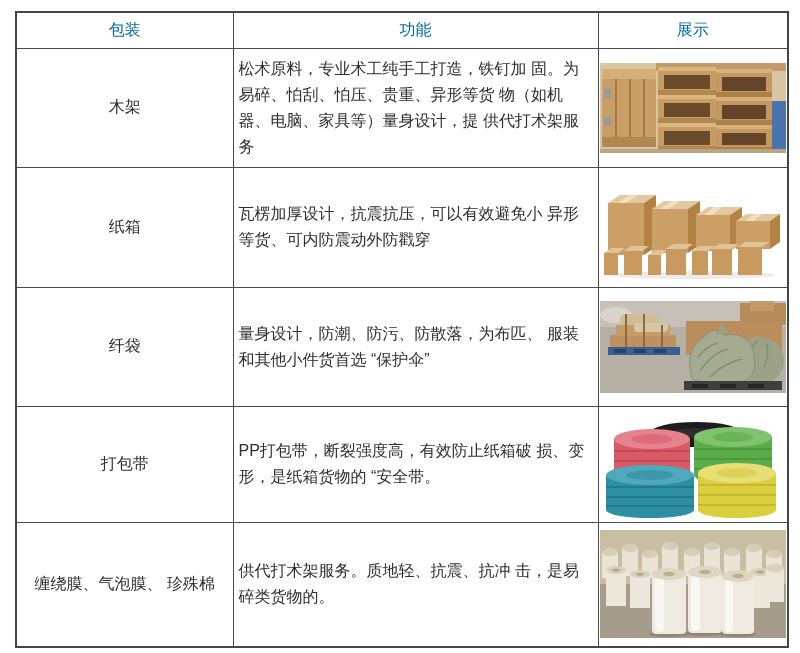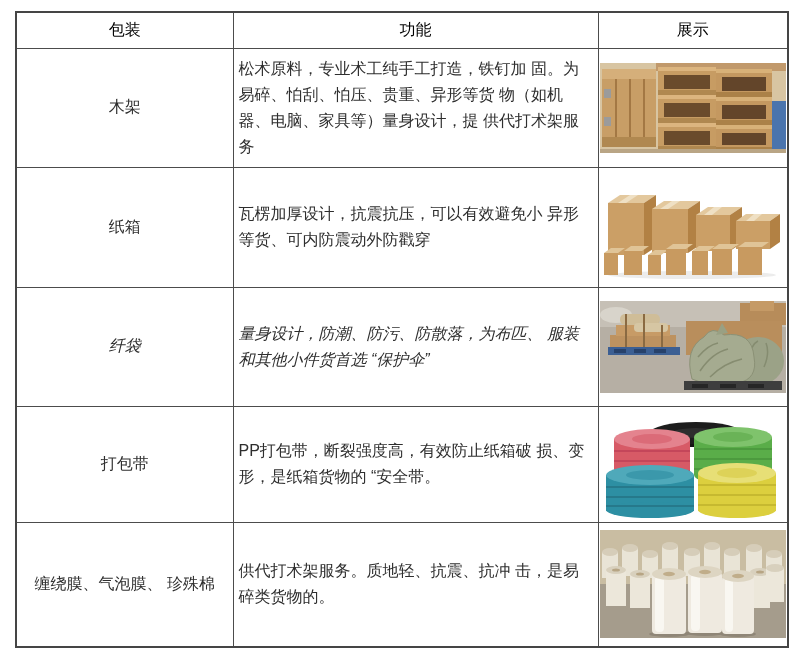--- a/index.html
+++ b/index.html
@@ -17,25 +17,25 @@
     border: 2px solid #454545;
   }
   table.pkg-table th, table.pkg-table td {
     border: 1px solid #4c4c4c;
     vertical-align: middle;
     overflow: hidden;
   }
   tr.hdr { height: 36px; }
   tr.r1 { height: 119px; }
   tr.r2 { height: 120px; }
-  tr.r3 { height: 119px; font-style: italic; }
+  tr.r3 { height: 119px; }
   tr.r4 { height: 116px; padding-left: 8px; }
   tr.r5 { height: 125px; }
   th.col-h {
-    font-weight: normal; font-size: 16px; color: #000000; text-align: center; margin-top: 29px;
+    font-weight: normal; font-size: 16px; color: #0369a1; text-align: center; margin-top: 29px;
   }
   td.pkg {
     font-size: 16px; text-align: center; color: #2e2e2e; padding: 0 4px;
   }
   td.fn {
     font-size: 16px; line-height: 26px; text-align: left;
     padding: 0 6px 0 5px; color: #2e2e2e; margin-top: 40px;
   }
   td.photo-cell { text-align: center; }
   td.photo-cell svg { display: block; margin: 0 auto; }

